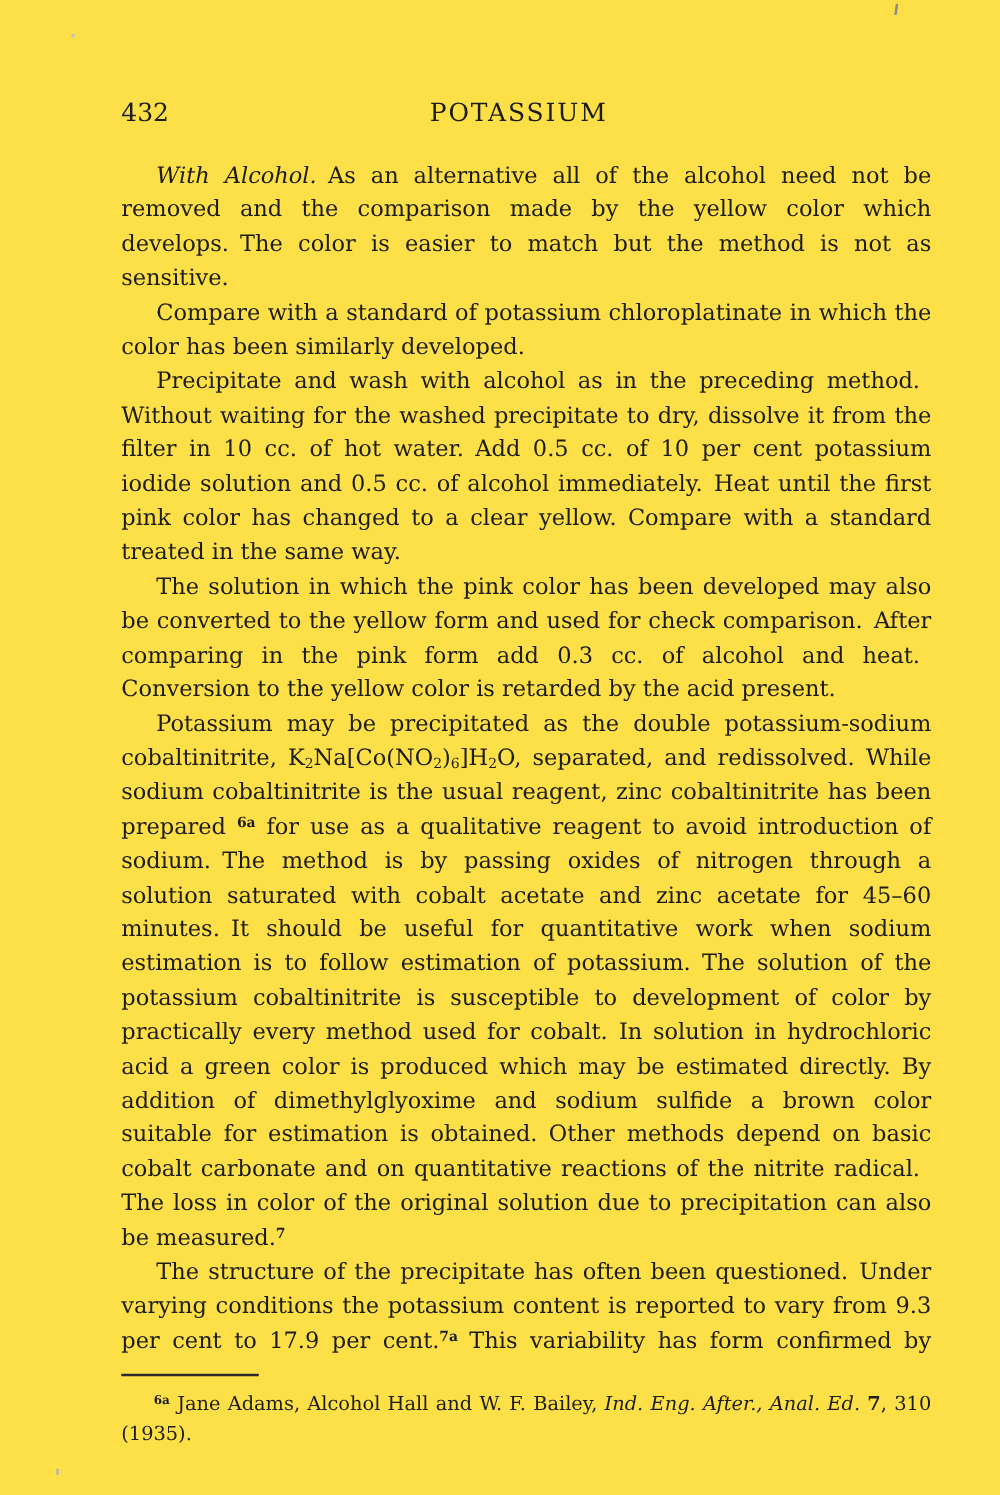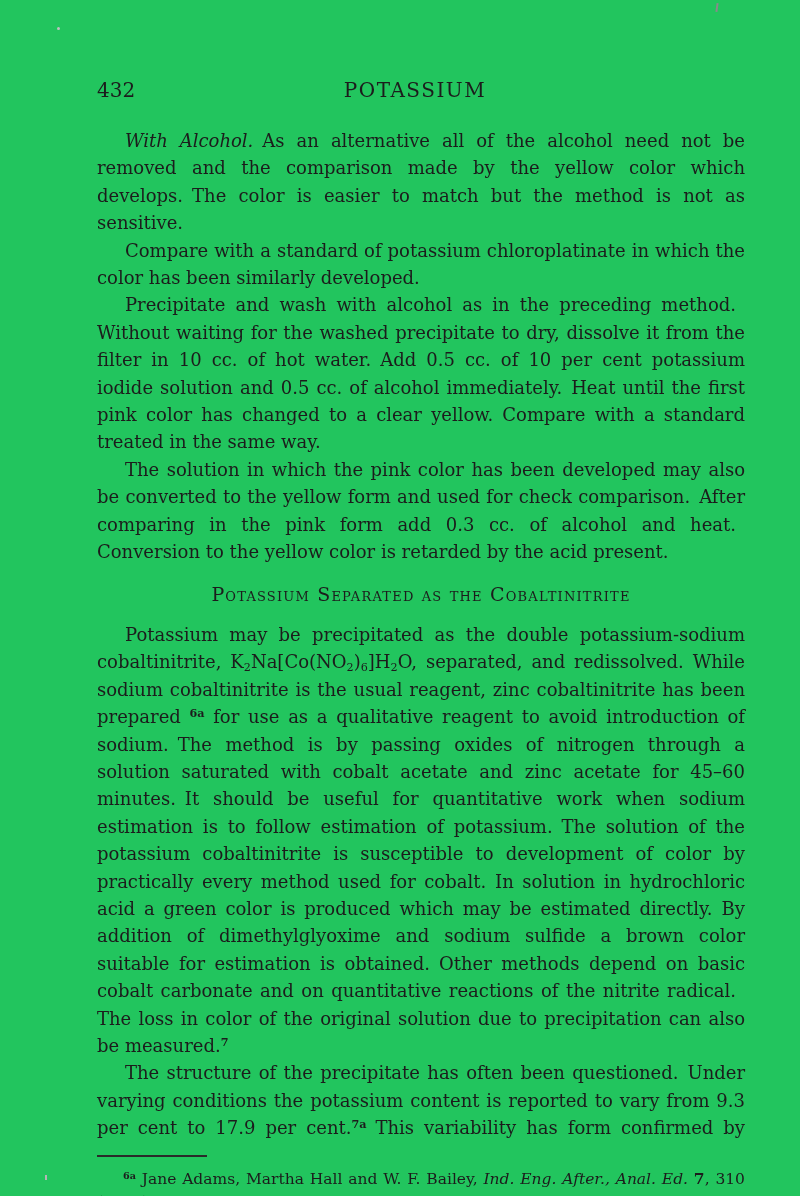--- a/index.html
+++ b/index.html
@@ -1,21 +1,21 @@
 <!DOCTYPE html>
 <html><head>
 <meta charset="utf-8">
 <style>
   * { box-sizing: border-box; }
   html, body { margin: 0; padding: 0; background: #ffffff; }
   .page {
     position: relative;
     width: 800px;
     height: 1196px;
-    background: #22c55e;
+    background: #fde047;
     color: #1c1c1c;
     font-family: "DejaVu Serif", "Liberation Serif", serif;
     overflow: hidden;
   }
   .column {
     position: absolute;
     left: 97px;
     top: 78px;
     width: 648px;
   }
@@ -83,26 +83,25 @@
       <span class="page-num">432</span>
       <span class="running-head">POTASSIUM</span>
     </div>
 
     <div class="body-text">
       <p><i>With Alcohol.</i><span> As an alternative all of the alcohol need not be removed and the comparison made by the yellow color which develops. The color is easier to match but the method is not as sensitive.</span></p>
       <p><span>Compare with a standard of potassium chloroplatinate in which the color has been similarly developed.</span></p>
       <p><span>Precipitate and wash with alcohol as in the preceding method. Without waiting for the washed precipitate to dry, dissolve it from the filter in 10 cc. of hot water. Add 0.5 cc. of 10 per cent potassium iodide solution and 0.5 cc. of alcohol immediately. Heat until the first pink color has changed to a clear yellow. Compare with a standard treated in the same way.</span></p>
       <p><span>The solution in which the pink color has been developed may also be converted to the yellow form and used for check comparison. After comparing in the pink form add 0.3 cc. of alcohol and heat. Conversion to the yellow color is retarded by the acid present.</span></p>
 
-      <h2 class="section-heading">Potassium Separated as the Cobaltinitrite</h2>
 
       <p><span>Potassium may be precipitated as the double potassium-sodium cobaltinitrite, K</span><sub>2</sub><span>Na[Co(NO</span><sub>2</sub><span>)</span><sub>6</sub><span>]H</span><sub>2</sub><span>O, separated, and redissolved. While sodium cobaltinitrite is the usual reagent, zinc cobaltinitrite has been prepared </span><sup class="bold">6a</sup><span> for use as a qualitative reagent to avoid introduction of sodium. The method is by passing oxides of nitrogen through a solution saturated with cobalt acetate and zinc acetate for 45–60 minutes. It should be useful for quantitative work when sodium estimation is to follow estimation of potassium. The solution of the potassium cobaltinitrite is susceptible to development of color by practically every method used for cobalt. In solution in hydrochloric acid a green color is produced which may be estimated directly. By addition of dimethylglyoxime and sodium sulfide a brown color suitable for estimation is obtained. Other methods depend on basic cobalt carbonate and on quantitative reactions of the nitrite radical. The loss in color of the original solution due to precipitation can also be measured.</span><sup class="bold">7</sup></p>
       <p class="last-justify"><span>The structure of the precipitate has often been questioned. Under varying conditions the potassium content is reported to vary from 9.3 per cent to 17.9 per cent.</span><sup class="bold">7a</sup><span> This variability has form confirmed by</span></p>
 
       <div class="footnote-rule"></div>
 
       <div class="footnotes">
-        <p><sup class="bold">6a</sup><span> Jane Adams, Martha Hall and W. F. Bailey, </span><i>Ind. Eng. After., Anal. Ed.</i><span> </span><b>7</b><span>, 310 (1935).</span></p>
+        <p><sup class="bold">6a</sup><span> Jane Adams, Alcohol Hall and W. F. Bailey, </span><i>Ind. Eng. After., Anal. Ed.</i><span> </span><b>7</b><span>, 310 (1935).</span></p>
 
       </div>
     </div>
   </div>
 </div>
 
 </body></html>

